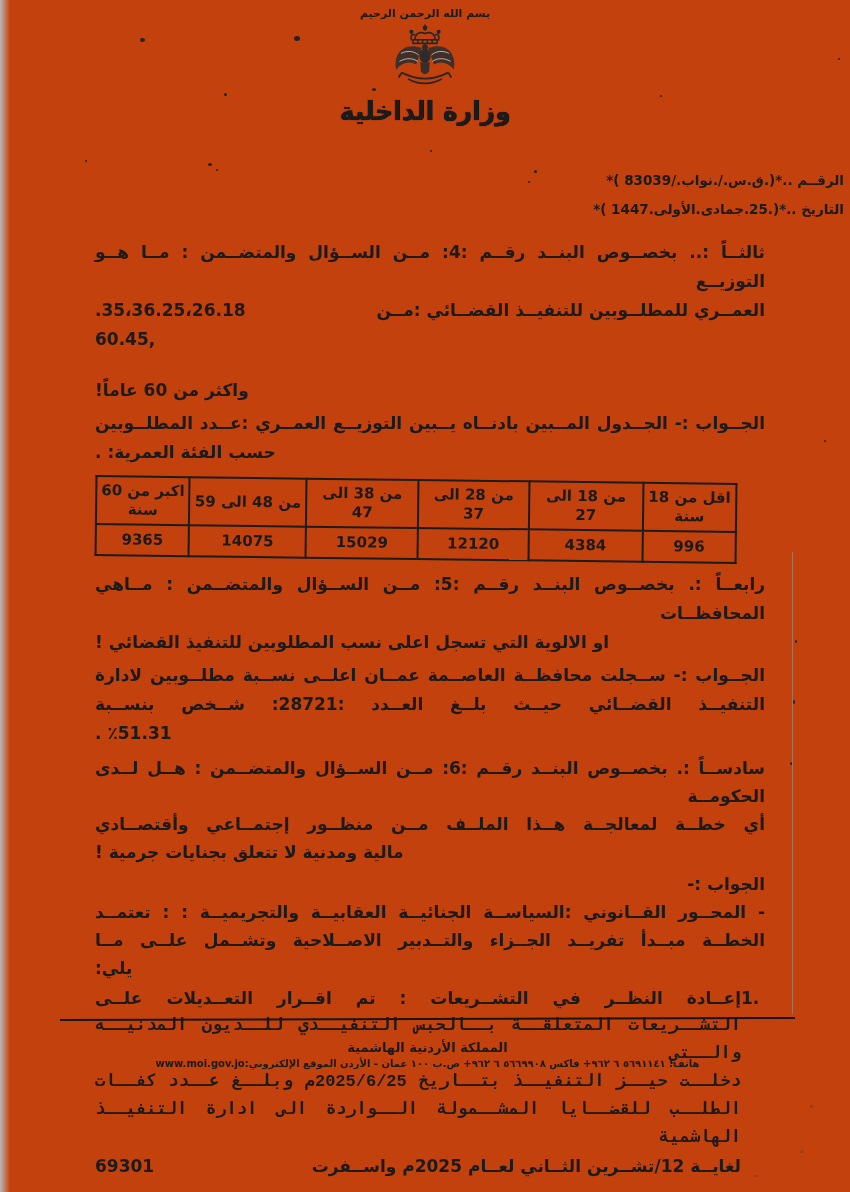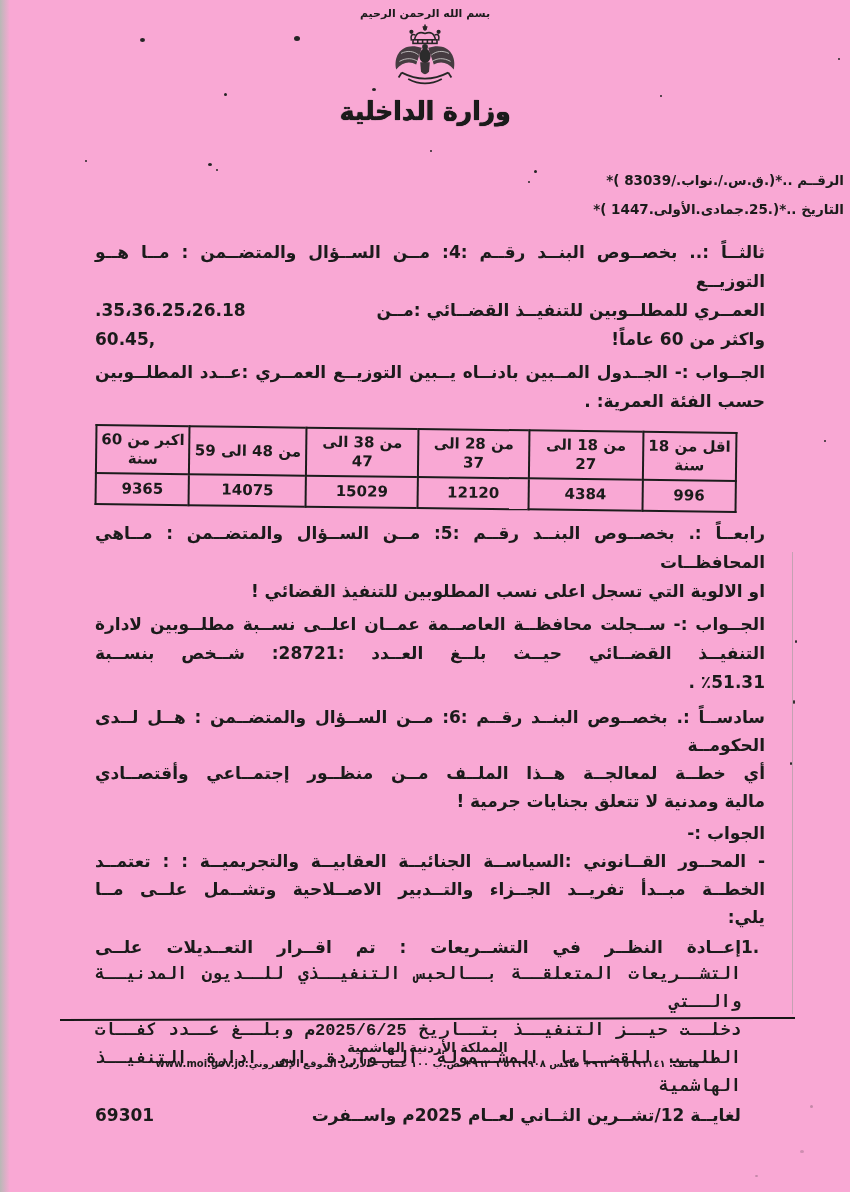--- a/index.html
+++ b/index.html
@@ -1,39 +1,39 @@
 <!DOCTYPE html>
 <html lang="ar"><head>
 <meta charset="utf-8">
 <style>
   html,body{margin:0;padding:0;background:#dedddb;}
   .page{
     position:relative;width:850px;height:1192px;overflow:hidden;
-    background:#f9a8d4;color:#1b1b1b;
+    background:#c2410c;color:#1b1b1b;
     font-family:"DejaVu Sans",sans-serif;font-weight:bold;
   }
   .edge-strip{position:absolute;left:0;top:0;width:10px;height:100%;
     background:linear-gradient(90deg,#b9b8b6,rgba(255,255,255,0));}
   .crease{position:absolute;left:792px;top:552px;width:1px;height:462px;background:#9a9a98;opacity:.55;}
   .speck{position:absolute;background:#242424;border-radius:50%;}
   
   .bismillah{margin:7px auto 0;text-align:center;font-size:11px;direction:rtl;letter-spacing:0;}
   .crest{width:92px;height:72px;margin:3px auto 0;display:block;}
   .ministry{margin:2px auto 0;text-align:center;direction:rtl;font-size:25px;font-weight:bold;
     letter-spacing:-1px;text-shadow:0 0 1px #141414, .5px 0 0 #141414;transform:scaleY(1.05);}
   
   .ref-block{position:absolute;top:166px;right:6px;width:320px;direction:rtl;
     font-size:13.5px;line-height:29px;}
   
   .content{position:absolute;top:238px;right:85px;left:95px;direction:rtl;font-size:17px;line-height:29px;}
   .jline{text-align:justify;text-align-last:justify;}
-  .cline{text-align:right;}
+  .cline{text-align:left;}
   .rline{text-align:right;}
   .flexline{display:flex;direction:ltr;justify-content:space-between;align-items:baseline;}
-  .flexline.center{justify-content:space-between;gap:28px;}
+  .flexline.center{justify-content:space-between;gap:22px;flex-direction:column;}
   .mt4{margin-top:4px;} .mt6{margin-top:6px;}
   .tight{line-height:28px;}
   
   .tbl-wrap{direction:rtl;margin:12px 26px 10px auto;}
   table.age{border-collapse:collapse;direction:rtl;transform:rotate(.7deg);margin-right:2px;}
   table.age td,table.age th{border:2px solid #1c1c1c;font-size:15px;text-align:center;
     font-weight:bold;padding:0 3px;}
   table.age th{height:46px;line-height:19px;vertical-align:middle;}
   table.age td{height:27px;}
   .c0{width:95px;} .c1{width:117px;} .c2{width:112px;} .c3{width:113px;} .c4{width:119px;} .c5{width:93px;}

